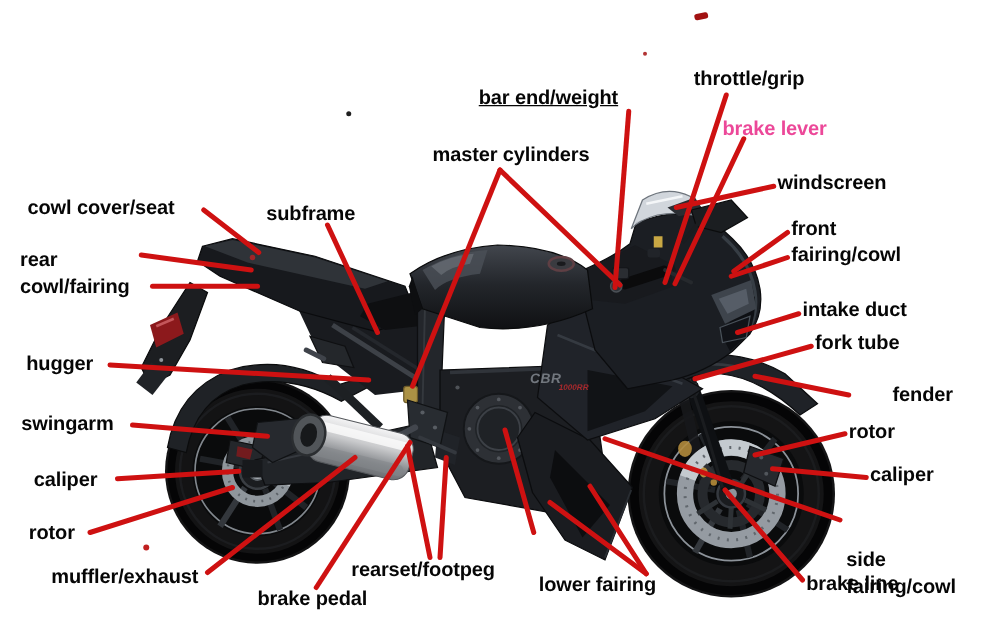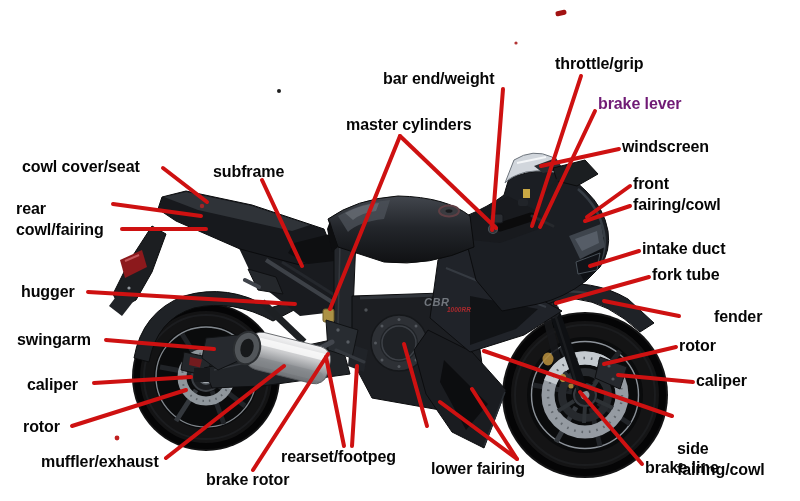--- a/index.html
+++ b/index.html
@@ -256,36 +256,36 @@
         <circle cx="117" cy="438" r="2.4" fill="#c02020"></circle>
       </g>
 </svg>
 
 <div id="labels">
       <div class="part-label" style="left: 22px; top: 156px; color: rgb(6, 6, 6);">cowl cover/seat</div>
       <div class="part-label" style="left: 213px; top: 161px; color: rgb(6, 6, 6);">subframe</div>
       <div class="part-label" style="left: 16px; top: 198px; color: rgb(6, 6, 6);">rear
 cowl/fairing</div>
       <div class="part-label" style="left: 346px; top: 114px; color: rgb(6, 6, 6);">master cylinders</div>
-      <div class="part-label" style="left: 383px; top: 68px; color: rgb(6, 6, 6);">bar end/weight</div>
+      <div class="part-label" style="left: 383px; top: 68px; color: rgb(6, 6, 6); text-decoration: underline;">bar end/weight</div>
       <div class="part-label" style="left: 555px; top: 53px; color: rgb(6, 6, 6);">throttle/grip</div>
-      <div class="part-label" style="left: 598px; top: 93px; color: #701a75;">brake lever</div>
+      <div class="part-label" style="left: 578px; top: 93px; color: #ec4899;">brake lever</div>
       <div class="part-label" style="left: 622px; top: 136px; color: rgb(6, 6, 6);">windscreen</div>
       <div class="part-label" style="left: 633px; top: 173px; color: rgb(6, 6, 6);">front
 fairing/cowl</div>
       <div class="part-label" style="left: 642px; top: 238px; color: rgb(6, 6, 6);">intake duct</div>
       <div class="part-label" style="left: 652px; top: 264px; color: rgb(6, 6, 6);">fork tube</div>
       <div class="part-label" style="left: 682px; top: 306px; color: rgb(6, 6, 6); margin-left: 32px;">fender</div>
       <div class="part-label" style="left: 679px; top: 335px; color: rgb(6, 6, 6);">rotor</div>
       <div class="part-label" style="left: 696px; top: 370px; color: rgb(6, 6, 6);">caliper</div>
       <div class="part-label" style="left: 677px; top: 406px; color: rgb(6, 6, 6); margin-top: 32px;">side
 fairing/cowl</div>
       <div class="part-label" style="left: 645px; top: 457px; color: rgb(6, 6, 6);">brake line</div>
       <div class="part-label" style="left: 431px; top: 458px; color: rgb(6, 6, 6);">lower fairing</div>
       <div class="part-label" style="left: 281px; top: 446px; color: rgb(6, 6, 6);">rearset/footpeg</div>
-      <div class="part-label" style="left: 206px; top: 469px; color: rgb(6, 6, 6);">brake rotor</div>
+      <div class="part-label" style="left: 206px; top: 469px; color: rgb(6, 6, 6);">brake pedal</div>
       <div class="part-label" style="left: 24px; top: 451px; color: rgb(6, 6, 6); margin-left: 17px;">muffler/exhaust</div>
       <div class="part-label" style="left: 23px; top: 416px; color: rgb(6, 6, 6);">rotor</div>
       <div class="part-label" style="left: 27px; top: 374px; color: rgb(6, 6, 6);">caliper</div>
       <div class="part-label" style="left: 17px; top: 329px; color: rgb(6, 6, 6);">swingarm</div>
       <div class="part-label" style="left: 21px; top: 281px; color: rgb(6, 6, 6);">hugger</div>
     </div>
 </div>
 
 </body></html>

